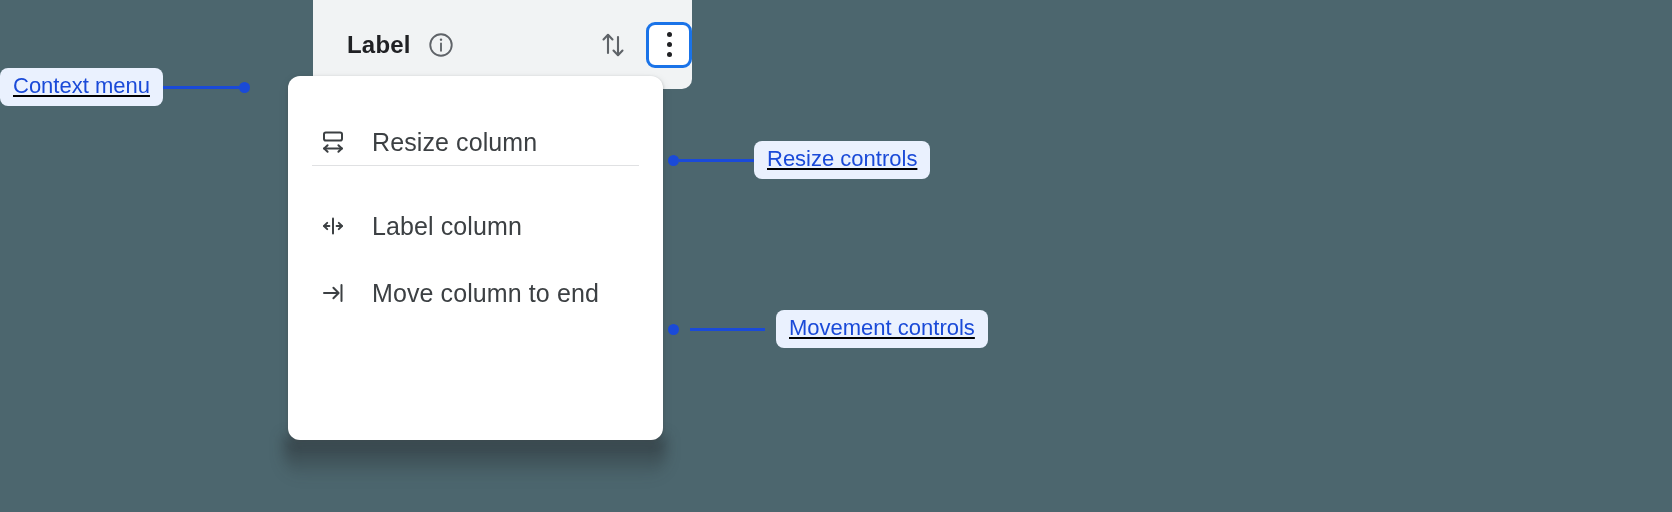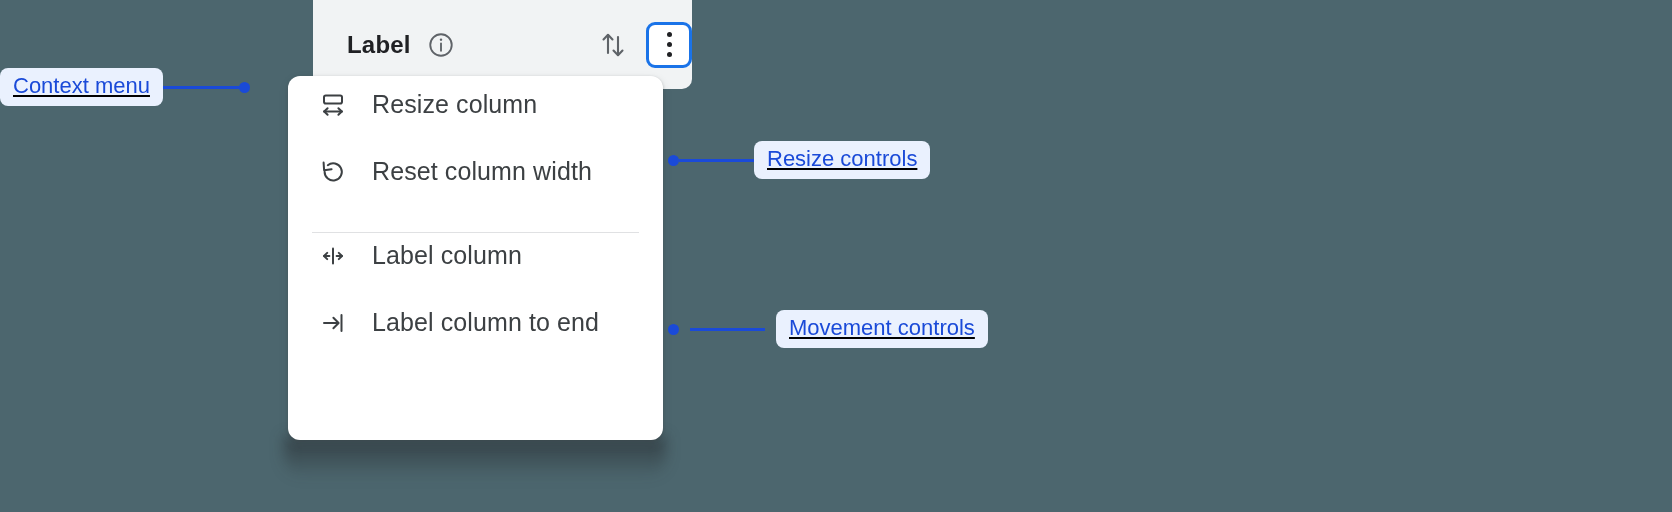--- a/index.html
+++ b/index.html
@@ -98,21 +98,21 @@
     height: 364px;
     background: #ffffff;
     border-radius: 12px;
     box-sizing: border-box;
     padding: 14px 0 14px 0;
     box-shadow: 0 1px 3px rgba(60,64,67,0.30), 0 4px 10px rgba(60,64,67,0.15);
   }
   .menu-item {
     height: 67px;
     display: flex;
-    align-items: flex-start;
+    align-items: flex-end;
     padding: 0 22px 0 30px;
     box-sizing: border-box;
   }
   .menu-item-icon {
     width: 30px;
     height: 30px;
     flex: 0 0 auto;
     display: flex;
     align-items: center;
     justify-content: center;
@@ -213,29 +213,20 @@
         <svg viewBox="0 0 28 28" width="28" height="28" fill="none" stroke="#3c4043" stroke-width="2" stroke-linecap="round" stroke-linejoin="round">
           <rect x="5" y="4.5" width="18" height="8" rx="1.8"></rect>
           <line x1="5" y1="20.5" x2="23" y2="20.5"></line>
           <polyline points="8.6,17.2 5.2,20.5 8.6,23.8"></polyline>
           <polyline points="19.4,17.2 22.8,20.5 19.4,23.8"></polyline>
         </svg>
       </span>
       <span class="menu-item-label">Resize column</span>
     </div>
 
-    <div class="menu-item">
-      <span class="menu-item-icon">
-        <svg viewBox="0 0 28 28" width="28" height="28" fill="none" stroke="#3c4043" stroke-width="2" stroke-linecap="round" stroke-linejoin="round">
-          <path d="M5.6 13.8 a8.6 8.6 0 1 0 3.2 -6.6"></path>
-          <polyline points="4.6,4.6 5.1,12.3 12.6,11.2"></polyline>
-        </svg>
-      </span>
-      <span class="menu-item-label">Reset column width</span>
-    </div>
 
     <div class="menu-divider"></div>
 
     <div class="menu-item">
       <span class="menu-item-icon">
         <svg viewBox="0 0 28 28" width="28" height="28" fill="none" stroke="#3c4043" stroke-width="2" stroke-linecap="round" stroke-linejoin="round">
           <line x1="14" y1="6.5" x2="14" y2="21.5"></line>
           <line x1="5.2" y1="14" x2="10.4" y2="14"></line>
           <polyline points="8.2,10.9 5.0,14 8.2,17.1"></polyline>
           <line x1="17.6" y1="14" x2="22.8" y2="14"></line>
@@ -247,21 +238,21 @@
 
 
     <div class="menu-item">
       <span class="menu-item-icon">
         <svg viewBox="0 0 28 28" width="28" height="28" fill="none" stroke="#3c4043" stroke-width="2" stroke-linecap="round" stroke-linejoin="round">
           <line x1="22.5" y1="6" x2="22.5" y2="22"></line>
           <line x1="5" y1="14" x2="18.8" y2="14"></line>
           <polyline points="14.4,8.8 19.6,14 14.4,19.2"></polyline>
         </svg>
       </span>
-      <span class="menu-item-label">Label column to end</span>
+      <span class="menu-item-label">Move column to end</span>
     </div>
 
   </div>
 
   <div class="callout" id="callout-context-menu">
     <span class="callout-pill">Context menu</span>
     <span class="callout-line"></span>
     <span class="callout-dot"></span>
   </div>
 

